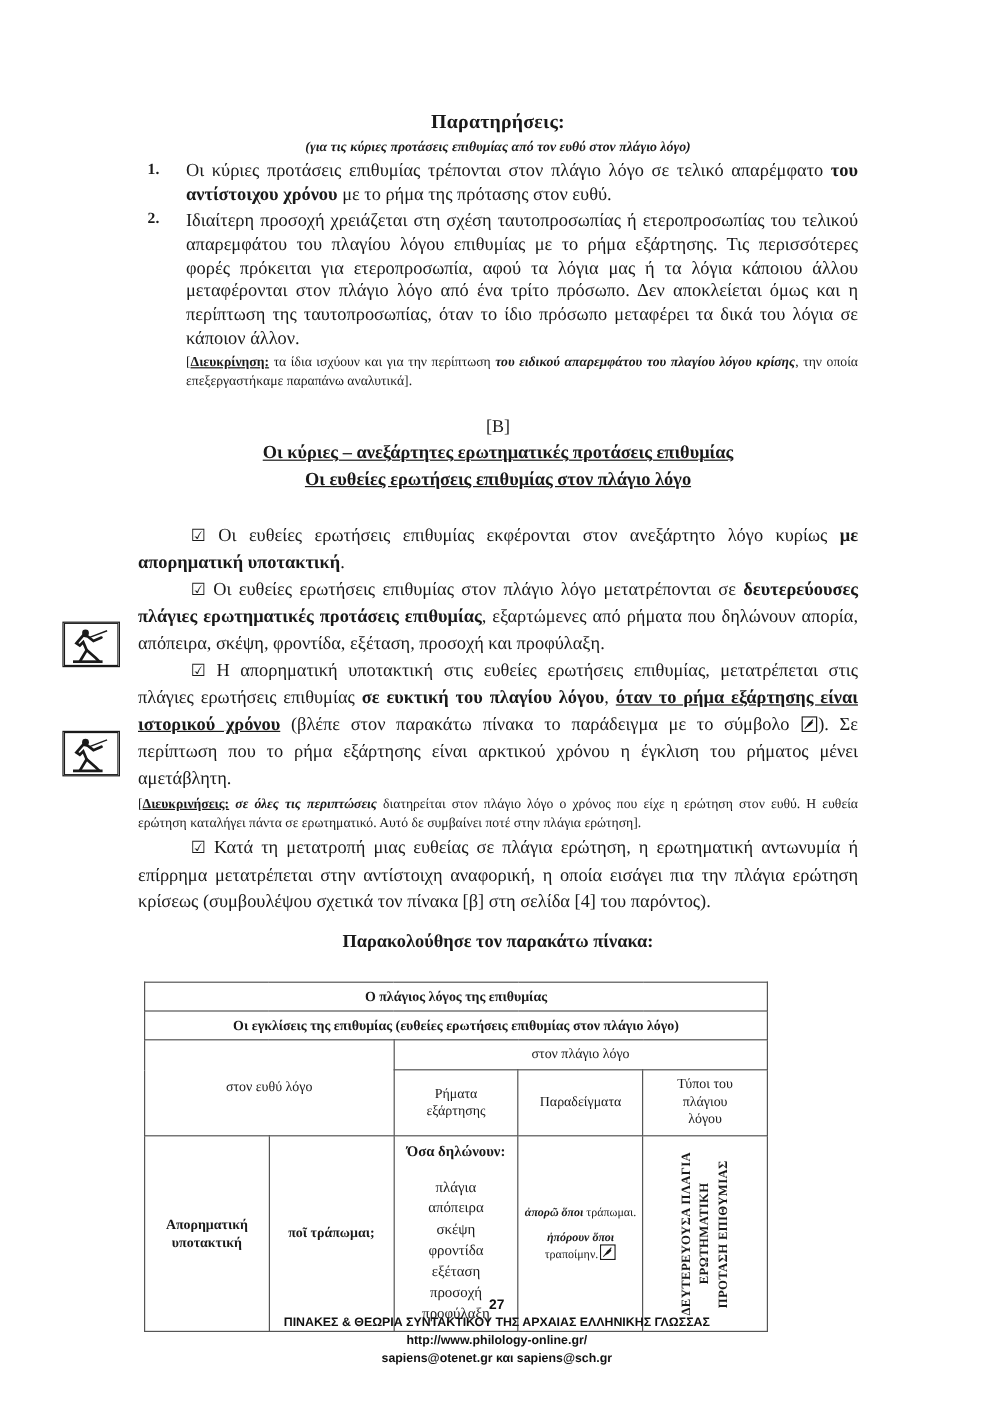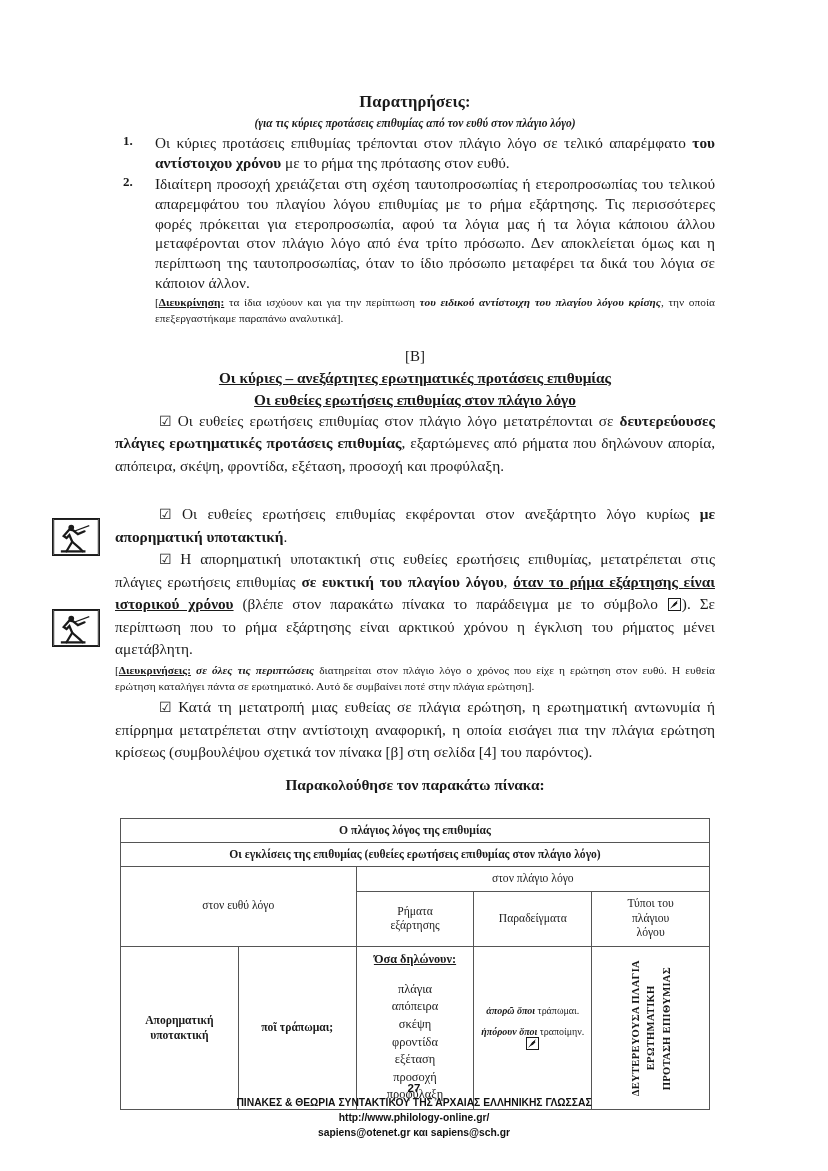--- a/index.html
+++ b/index.html
@@ -133,21 +133,21 @@
   .tbl-intro {
     text-align: center;
     font-weight: bold;
     font-size: 15.3px;
     margin-top: 12px;
   }
 
   
   table.main {
     border-collapse: collapse;
-    width: 590px;
+    width: 520px;
     margin: 24px 0 0 5px;
     table-layout: fixed;
   }
   table.main td {
     border: 1.4px solid #555;
     padding: 5px 4px;
     font-size: 11.6px;
     text-align: center;
     vertical-align: middle;
   }
@@ -171,21 +171,20 @@
     font-weight: bold;
     font-size: 12.4px;
     line-height: 1.3;
   }
   td.direct {
     font-weight: bold;
     font-size: 12.4px;
   }
   .verbs-title {
     font-weight: bold;
-    text-decoration: underline;
     font-size: 12.3px;
     display: block;
     margin-bottom: 14px;
   }
   .verbs-list {
     font-size: 12.4px;
     line-height: 1.42;
   }
   .ex {
     font-size: 10px;
@@ -255,33 +254,33 @@
 
     <div class="h-title">Παρατηρήσεις:</div>
     <div class="h-sub">(για τις κύριες προτάσεις επιθυμίας από τον ευθύ στον πλάγιο λόγο)</div>
 
     <ol class="notes">
       <li>
         <span class="num">1.</span><span>Οι κύριες προτάσεις επιθυμίας τρέπονται στον πλάγιο λόγο σε τελικό απαρέμφατο </span><b>του αντίστοιχου χρόνου</b><span> με το ρήμα της πρότασης στον ευθύ.</span>
       </li>
       <li>
         <span class="num">2.</span><span>Ιδιαίτερη προσοχή χρειάζεται στη σχέση ταυτοπροσωπίας ή ετεροπροσωπίας του τελικού απαρεμφάτου του πλαγίου λόγου επιθυμίας με το ρήμα εξάρτησης. Τις περισσότερες φορές πρόκειται για ετεροπροσωπία, αφού τα λόγια μας ή τα λόγια κάποιου άλλου μεταφέρονται στον πλάγιο λόγο από ένα τρίτο πρόσωπο. Δεν αποκλείεται όμως και η περίπτωση της ταυτοπροσωπίας, όταν το ίδιο πρόσωπο μεταφέρει τα δικά του λόγια σε κάποιον άλλον.</span>
-        <div class="note-small"><span>[</span><span class="ub">Διευκρίνηση:</span><span> τα ίδια ισχύουν και για την περίπτωση </span><span class="bi">του ειδικού αντίστοιχη του πλαγίου λόγου κρίσης</span><span>, την οποία επεξεργαστήκαμε παραπάνω αναλυτικά].</span></div>
+        <div class="note-small"><span>[</span><span class="ub">Διευκρίνηση:</span><span> τα ίδια ισχύουν και για την περίπτωση </span><span class="bi">του ειδικού απαρεμφάτου του πλαγίου λόγου κρίσης</span><span>, την οποία επεξεργαστήκαμε παραπάνω αναλυτικά].</span></div>
       </li>
     </ol>
 
     <div class="sec-b">
       <div class="tag">[Β]</div>
       <div class="line">Οι κύριες – ανεξάρτητες ερωτηματικές προτάσεις επιθυμίας</div>
       <div class="line">Οι ευθείες ερωτήσεις επιθυμίας στον πλάγιο λόγο</div>
     </div>
 
+    <p class="body first"><span class="cbx">☑</span><span> Οι ευθείες ερωτήσεις επιθυμίας εκφέρονται στον ανεξάρτητο λόγο κυρίως </span><b>με απορηματική υποτακτική</b><span>.</span></p>
+
     <p class="body"><span class="cbx">☑</span><span> Οι ευθείες ερωτήσεις επιθυμίας στον πλάγιο λόγο μετατρέπονται σε </span><b>δευτερεύουσες πλάγιες ερωτηματικές προτάσεις επιθυμίας</b><span>, εξαρτώμενες από ρήματα που δηλώνουν απορία, απόπειρα, σκέψη, φροντίδα, εξέταση, προσοχή και προφύλαξη.</span></p>
-
-    <p class="body first"><span class="cbx">☑</span><span> Οι ευθείες ερωτήσεις επιθυμίας εκφέρονται στον ανεξάρτητο λόγο κυρίως </span><b>με απορηματική υποτακτική</b><span>.</span></p>
 
     <p class="body"><span class="cbx">☑</span><span> Η απορηματική υποτακτική στις ευθείες ερωτήσεις επιθυμίας, μετατρέπεται στις πλάγιες ερωτήσεις επιθυμίας </span><b>σε ευκτική του πλαγίου λόγου</b><span>, </span><b class="u">όταν το ρήμα εξάρτησης είναι ιστορικού χρόνου</b><span> (βλέπε στον παρακάτω πίνακα το παράδειγμα με το σύμβολο </span><span class="sym-box"><svg viewBox="0 0 13 13" xmlns="http://www.w3.org/2000/svg">
             <rect width="13" height="13" fill="#fff"></rect>
             <path d="M3 10 L6 5 L9 3 L10 5 L7 8 Z" fill="#1a1a1a"></path>
             <path d="M2 11 L10 2" stroke="#1a1a1a" stroke-width="1"></path>
           </svg></span><span>). Σε περίπτωση που το ρήμα εξάρτησης είναι αρκτικού χρόνου η έγκλιση του ρήματος μένει αμετάβλητη.</span></p>
 
     <div class="note-small"><span>[</span><span class="ub">Διευκρινήσεις:</span><span class="bi"> σε όλες τις περιπτώσεις</span><span> διατηρείται στον πλάγιο λόγο ο χρόνος που είχε η ερώτηση στον ευθύ. Η ευθεία ερώτηση καταλήγει πάντα σε ερωτηματικό. Αυτό δε συμβαίνει ποτέ στην πλάγια ερώτηση].</span></div>
 
     <p class="body" style="margin-top:2px"><span class="cbx">☑</span><span> Κατά τη μετατροπή μιας ευθείας σε πλάγια ερώτηση, η ερωτηματική αντωνυμία ή επίρρημα μετατρέπεται στην αντίστοιχη αναφορική, η οποία εισάγει πια την πλάγια ερώτηση κρίσεως (συμβουλέψου σχετικά τον πίνακα [β] στη σελίδα [4] του παρόντος).</span></p>

